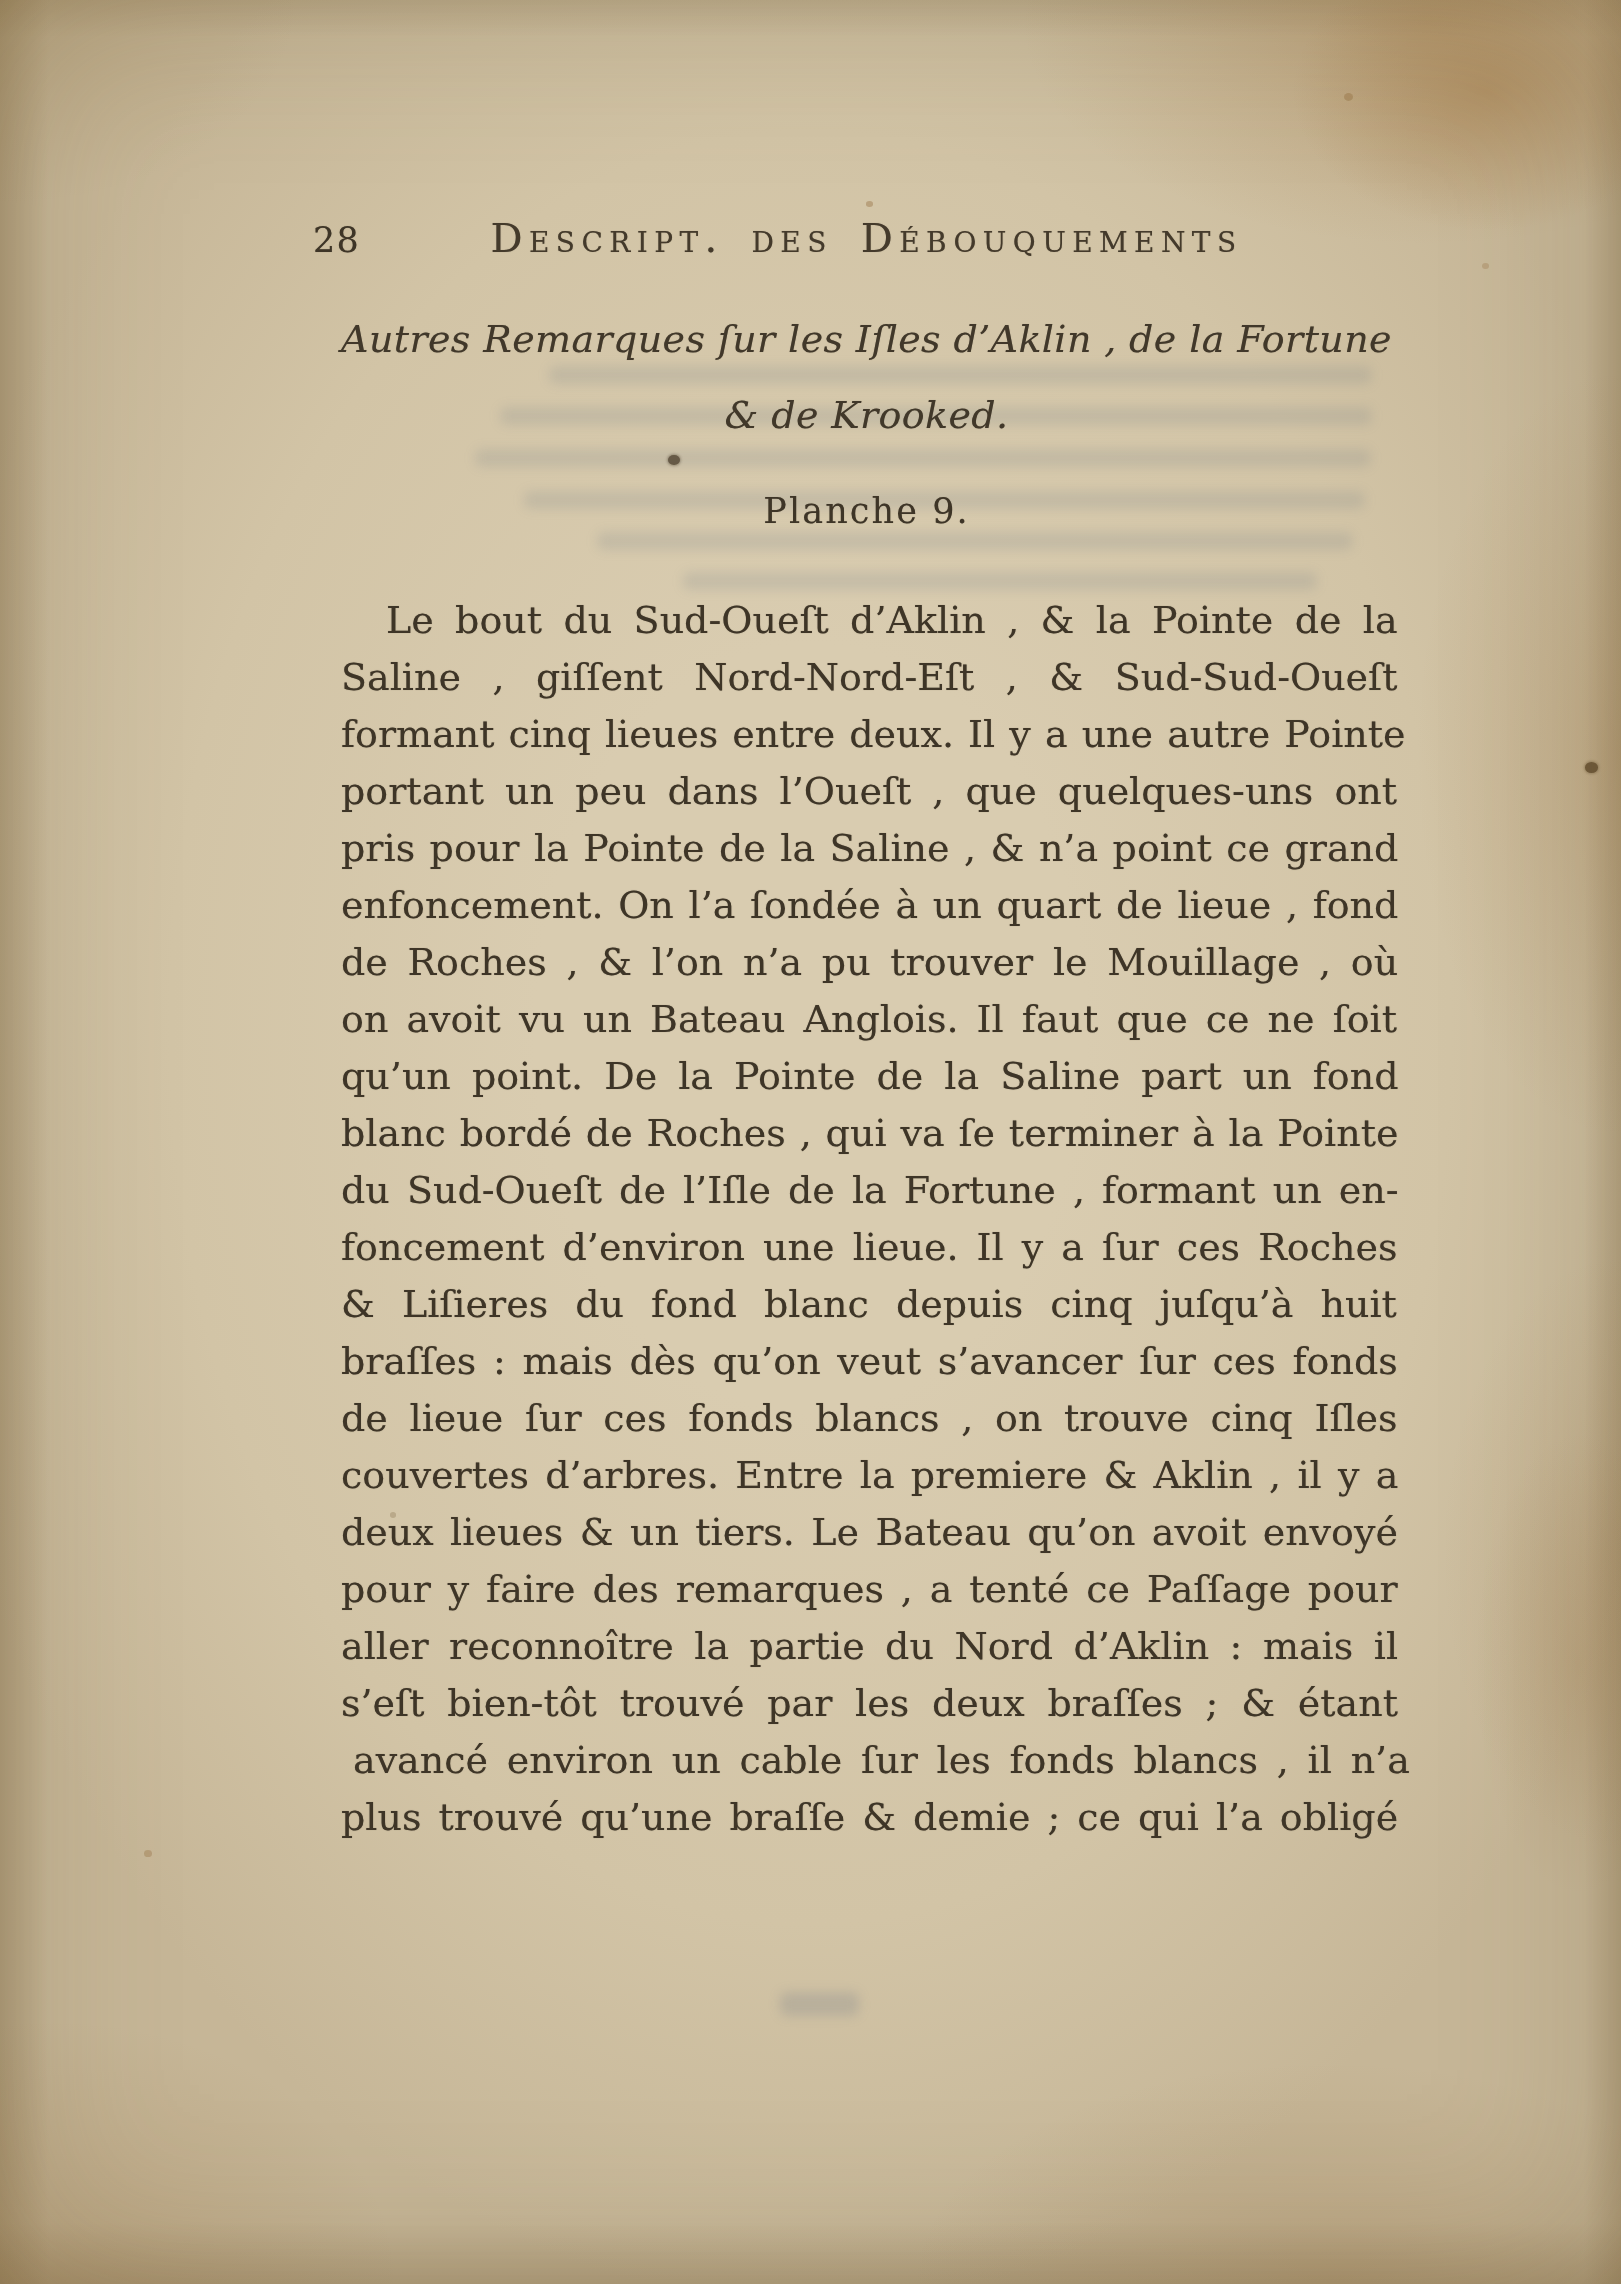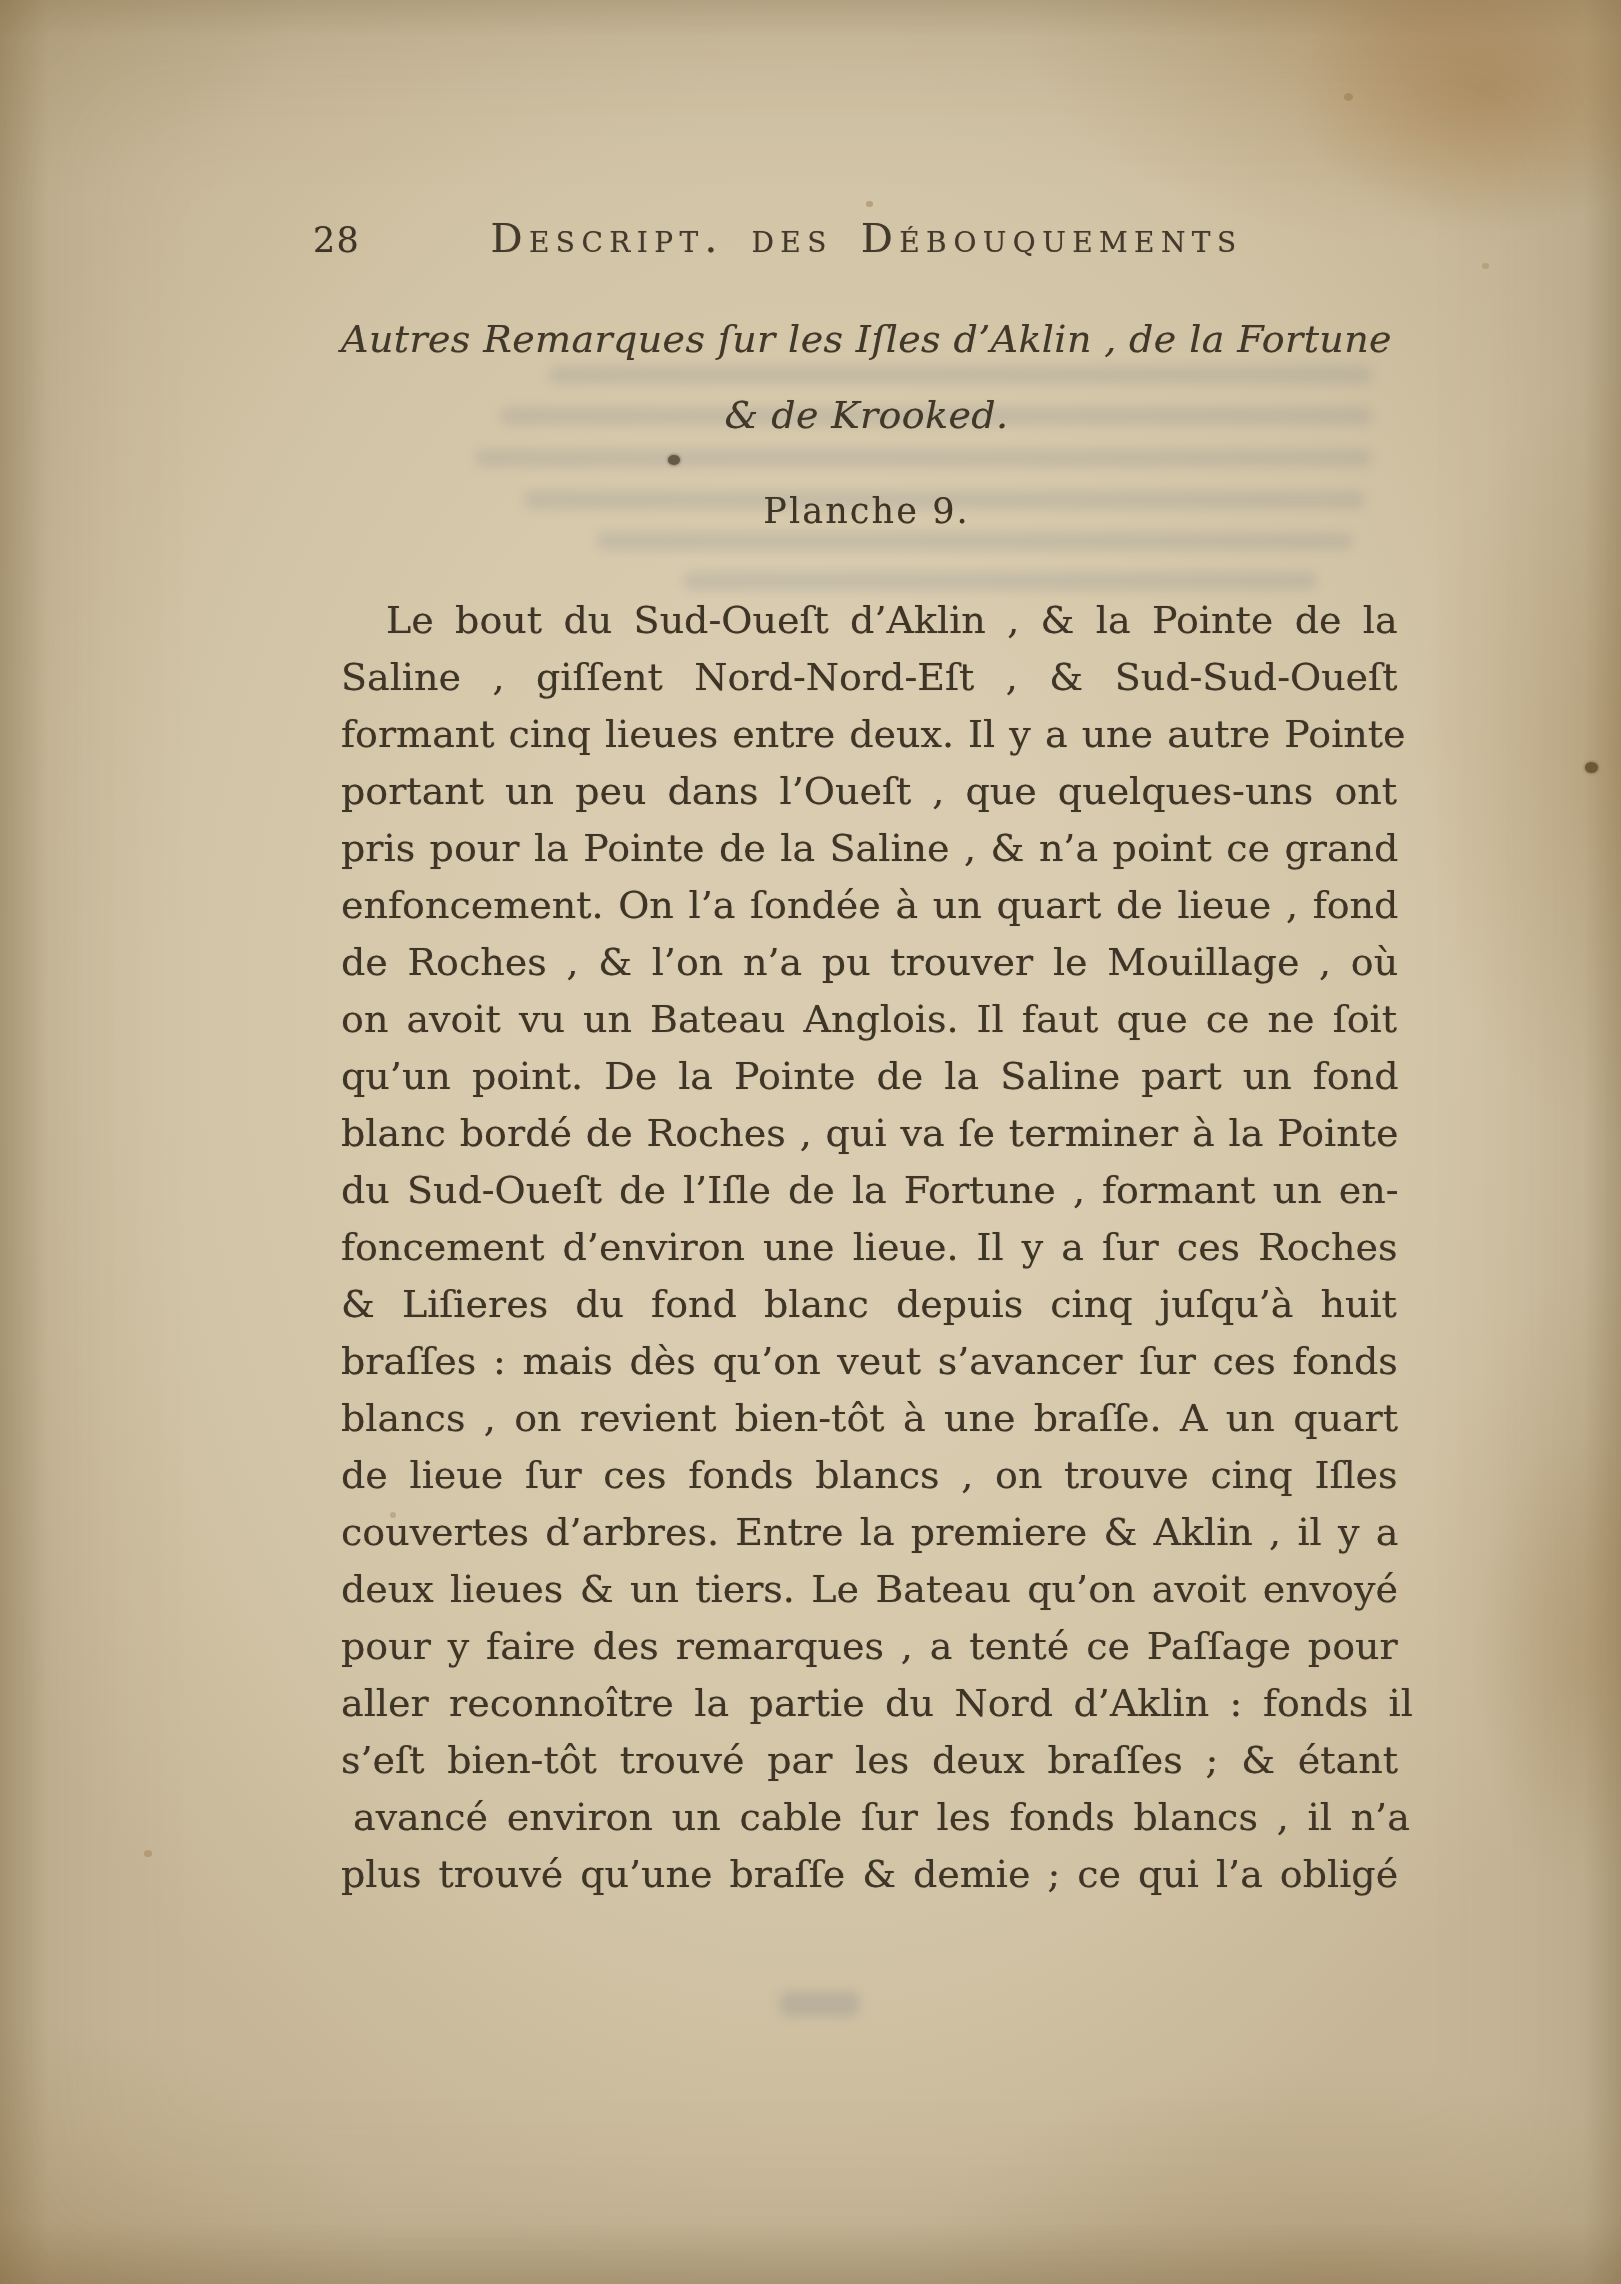--- a/index.html
+++ b/index.html
@@ -194,26 +194,25 @@
       <div class="bline"><span style="word-spacing: 2.4px;">pris pour la Pointe de la Saline , &amp; n’a point ce grand</span></div>
       <div class="bline"><span style="word-spacing: 2.6px;">enfoncement. On l’a ſondée à un quart de lieue , fond</span></div>
       <div class="bline"><span style="word-spacing: 7.6px;">de Roches , &amp; l’on n’a pu trouver le Mouillage , où</span></div>
       <div class="bline"><span style="word-spacing: 6px;">on avoit vu un Bateau Anglois. Il faut que ce ne ſoit</span></div>
       <div class="bline"><span style="word-spacing: 9px;">qu’un point. De la Pointe de la Saline part un fond</span></div>
       <div class="bline"><span style="word-spacing: 1.8px;">blanc bordé de Roches , qui va ſe terminer à la Pointe</span></div>
       <div class="bline"><span style="word-spacing: 5px;">du Sud-Oueſt de l’Iſle de la Fortune , formant un en-</span></div>
       <div class="bline"><span style="word-spacing: 6px;">foncement d’environ une lieue. Il y a ſur ces Roches</span></div>
       <div class="bline"><span style="word-spacing: 15px;">&amp; Liſieres du fond blanc depuis cinq juſqu’à huit</span></div>
       <div class="bline"><span style="word-spacing: 4.6px;">braſſes : mais dès qu’on veut s’avancer ſur ces fonds</span></div>
-      <div class="bline"><span style="word-spacing: 6.3px;">blancs , on revient bien-tôt à une braſſe. A un quart</span></div>
       <div class="bline"><span style="word-spacing: 9.6px;">de lieue ſur ces fonds blancs , on trouve cinq Iſles</span></div>
       <div class="bline"><span style="word-spacing: 4.2px;">couvertes d’arbres. Entre la premiere &amp; Aklin , il y a</span></div>
       <div class="bline"><span style="word-spacing: 4.3px;">deux lieues &amp; un tiers. Le Bateau qu’on avoit envoyé</span></div>
       <div class="bline"><span style="word-spacing: 4.8px;">pour y faire des remarques , a tenté ce Paſſage pour</span></div>
-      <div class="bline"><span style="word-spacing: 8.4px;">aller reconnoître la partie du Nord d’Aklin : fonds il</span></div>
+      <div class="bline"><span style="word-spacing: 8.4px;">aller reconnoître la partie du Nord d’Aklin : mais il</span></div>
       <div class="bline"><span style="word-spacing: 10.7px;">s’eſt bien-tôt trouvé par les deux braſſes ; &amp; étant</span></div>
       <div class="bline"><span style="word-spacing: 6.7px; margin-left: 12px;">avancé environ un cable ſur les fonds blancs , il n’a</span></div>
       <div class="bline"><span style="word-spacing: 4.9px;">plus trouvé qu’une braſſe &amp; demie ; ce qui l’a obligé</span></div>
     </div>
 
   </div>
 </div>
 
 
 </body></html>

